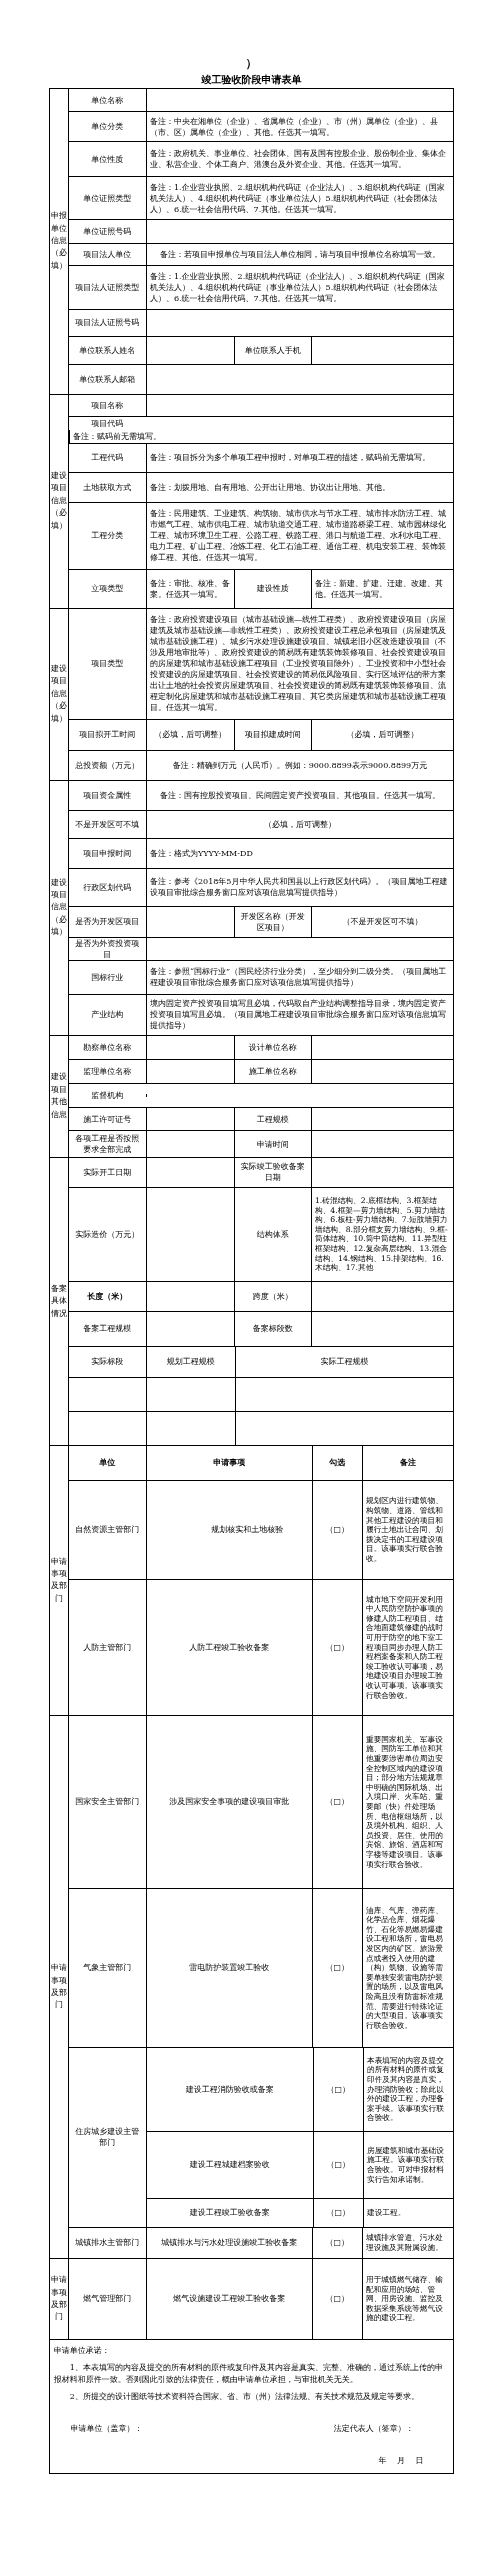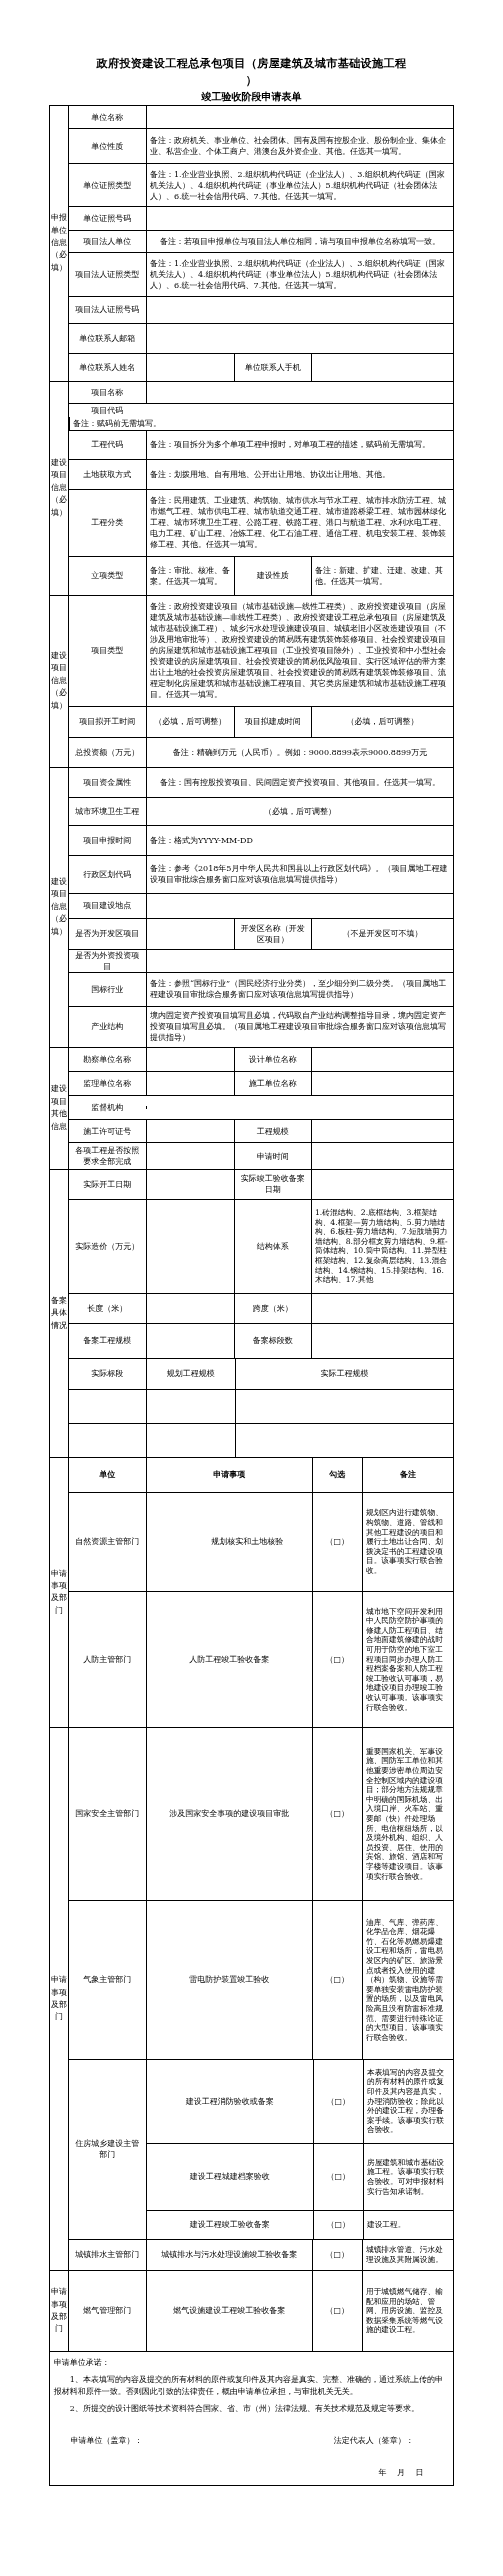--- a/index.html
+++ b/index.html
@@ -33,34 +33,37 @@
   .sign-row{position:relative;height:12.8px;margin-top:20.4px;}
   .sign-unit{position:absolute;left:16.6px;top:0;}
   .sign-legal{position:absolute;left:280px;top:0;}
   .date-line{text-align:right;padding-right:23px;margin-top:19px;letter-spacing:1.3px;}
 </style>
 </head>
 <body>
 
 <div class="page">
   <div class="titlebox">
-    <div class="title-line">政府投资建设工程总承包项目（房屋建筑及城市基础设施工程</div>
     <div class="title-line">）</div>
     <div class="subtitle">竣工验收阶段申请表单</div>
   </div>
 
   <div class="table" id="form-table">
 
     <div class="block">
         <div class="seclabel">申报单位信息（必填）</div>
         <div class="rows">
           <div class="row" style="height: 22.3px;">
             <div class="cell lbl" style="width: 77px; flex-shrink: 0;">单位名称</div>
             <div class="cell val" style="flex: 1 1 0px;"></div>
           </div>
+          <div class="row" style="height: 29px;">
+            <div class="cell lbl" style="width: 77px; flex-shrink: 0;">单位分类</div>
+            <div class="cell rm" style="flex: 1 1 0px;">备注：中央在湘单位（企业）、省属单位（企业）、市（州）属单位（企业）、县（市、区）属单位（企业）、其他。任选其一填写。</div>
+          </div>
           <div class="row" style="height: 34px;">
             <div class="cell lbl" style="width: 77px; flex-shrink: 0;">单位性质</div>
             <div class="cell rm" style="flex: 1 1 0px;">备注：政府机关、事业单位、社会团体、国有及国有控股企业、股份制企业、集体企业、私营企业、个体工商户、港澳台及外资企业、其他。任选其一填写。</div>
           </div>
           <div class="row" style="height: 42px;">
             <div class="cell lbl" style="width: 77px; flex-shrink: 0;">单位证照类型</div>
             <div class="cell rm" style="flex: 1 1 0px;">备注：1.企业营业执照、2.组织机构代码证（企业法人）、3.组织机构代码证（国家机关法人）、4.组织机构代码证（事业单位法人）5.组织机构代码证（社会团体法人）、6.统一社会信用代码、7.其他。任选其一填写。</div>
           </div>
           <div class="row" style="height: 23px;">
             <div class="cell lbl" style="width: 77px; flex-shrink: 0;">单位证照号码</div>
@@ -71,28 +74,28 @@
             <div class="cell rmc" style="flex: 1 1 0px;">备注：若项目申报单位与项目法人单位相同，请与项目申报单位名称填写一致。</div>
           </div>
           <div class="row" style="height: 43px;">
             <div class="cell lbl" style="width: 77px; flex-shrink: 0;">项目法人证照类型</div>
             <div class="cell rm" style="flex: 1 1 0px;">备注：1.企业营业执照、2.组织机构代码证（企业法人）、3.组织机构代码证（国家机关法人）、4.组织机构代码证（事业单位法人）5.组织机构代码证（社会团体法人）、6.统一社会信用代码、7.其他。任选其一填写。</div>
           </div>
           <div class="row" style="height: 26px;">
             <div class="cell lbl" style="width: 77px; flex-shrink: 0;">项目法人证照号码</div>
             <div class="cell val" style="flex: 1 1 0px;"></div>
           </div>
-          <div class="row" style="height: 29px;">
-            <div class="cell lbl" style="width: 77px; flex-shrink: 0;">单位联系人邮箱</div>
-            <div class="cell val" style="flex: 1 1 0px;"></div>
-          </div>
           <div class="row" style="height: 27px;">
             <div class="cell lbl" style="width: 77px; flex-shrink: 0;">单位联系人姓名</div>
             <div class="cell val" style="width: 88px; flex-shrink: 0;"></div>
             <div class="cell lbl" style="width: 77px; flex-shrink: 0;">单位联系人手机</div>
+            <div class="cell val" style="flex: 1 1 0px;"></div>
+          </div>
+          <div class="row" style="height: 29px;">
+            <div class="cell lbl" style="width: 77px; flex-shrink: 0;">单位联系人邮箱</div>
             <div class="cell val" style="flex: 1 1 0px;"></div>
           </div>
         </div>
       </div>
       <div class="block">
         <div class="seclabel">建设项目信息（必填）</div>
         <div class="rows">
           <div class="row" style="height: 21px;">
             <div class="cell lbl" style="width: 77px; flex-shrink: 0;">项目名称</div>
             <div class="cell val" style="flex: 1 1 0px;"></div>
@@ -141,35 +144,31 @@
         </div>
       </div>
       <div class="block">
         <div class="seclabel">建设项目信息（必填）</div>
         <div class="rows">
           <div class="row" style="height: 29px;">
             <div class="cell lbl" style="width: 77px; flex-shrink: 0;">项目资金属性</div>
             <div class="cell rmc" style="flex: 1 1 0px;">备注：国有控股投资项目、民间固定资产投资项目、其他项目。任选其一填写。</div>
           </div>
           <div class="row" style="height: 27px;">
-            <div class="cell lbl" style="width: 77px; flex-shrink: 0;">城市环境卫生工程</div>
+            <div class="cell lbl" style="width: 77px; flex-shrink: 0;">不是开发区可不填</div>
             <div class="cell rmc" style="flex: 1 1 0px;">（必填，后可调整）</div>
           </div>
           <div class="row" style="height: 29px;">
             <div class="cell lbl" style="width: 77px; flex-shrink: 0;">项目申报时间</div>
             <div class="cell rm" style="flex: 1 1 0px;">备注：格式为YYYY-MM-DD</div>
           </div>
           <div class="row" style="height: 37px;">
             <div class="cell lbl" style="width: 77px; flex-shrink: 0;">行政区划代码</div>
             <div class="cell rm" style="flex: 1 1 0px;">备注：参考《2018年5月中华人民共和国县以上行政区划代码》。（项目属地工程建设项目审批综合服务窗口应对该项信息填写提供指导）</div>
           </div>
-          <div class="row" style="height: 24px;">
-            <div class="cell lbl" style="width: 77px; flex-shrink: 0;">项目建设地点</div>
-            <div class="cell val" style="flex: 1 1 0px;"></div>
-          </div>
           <div class="row" style="height: 30px;">
             <div class="cell lbl" style="width: 77px; flex-shrink: 0;">是否为开发区项目</div>
             <div class="cell val" style="width: 88px; flex-shrink: 0;"></div>
             <div class="cell lbl" style="width: 77px; flex-shrink: 0;">开发区名称（开发区项目）</div>
             <div class="cell rmc" style="flex: 1 1 0px;">（不是开发区可不填）</div>
           </div>
           <div class="row" style="height: 22px;">
             <div class="cell lbl" style="width: 77px; flex-shrink: 0;">是否为外资投资项目</div>
             <div class="cell val" style="flex: 1 1 0px;"></div>
           </div>
@@ -225,21 +224,21 @@
             <div class="cell lbl" style="width: 77px; flex-shrink: 0;">实际竣工验收备案日期</div>
             <div class="cell val" style="flex: 1 1 0px;"></div>
           </div>
           <div class="row" style="height: 93px;">
             <div class="cell lbl" style="width: 77px; flex-shrink: 0;">实际造价（万元）</div>
             <div class="cell val" style="width: 88px; flex-shrink: 0;"></div>
             <div class="cell lbl" style="width: 77px; flex-shrink: 0;">结构体系</div>
             <div class="cell note" style="flex: 1 1 0px;">1.砖混结构、2.底框结构、3.框架结构、4.框架—剪力墙结构、5.剪力墙结构、6.板柱-剪力墙结构、7.短肢墙剪力墙结构、8.部分框支剪力墙结构、9.框-筒体结构、10.筒中筒结构、11.异型柱框架结构、12.复杂高层结构、13.混合结构、14.钢结构、15.排架结构、16.木结构、17.其他</div>
           </div>
           <div class="row" style="height: 29px;">
-            <div class="cell lbl" style="width: 77px; flex-shrink: 0;">长度（米）</div>
+            <div class="cell lbl" style="width: 77px; flex-shrink: 0; font-weight: bold;">长度（米）</div>
             <div class="cell val" style="width: 88px; flex-shrink: 0;"></div>
             <div class="cell lbl" style="width: 77px; flex-shrink: 0;">跨度（米）</div>
             <div class="cell val" style="flex: 1 1 0px;"></div>
           </div>
           <div class="row" style="height: 34px;">
             <div class="cell lbl" style="width: 77px; flex-shrink: 0;">备案工程规模</div>
             <div class="cell val" style="width: 88px; flex-shrink: 0;"></div>
             <div class="cell lbl" style="width: 77px; flex-shrink: 0;">备案标段数</div>
             <div class="cell val" style="flex: 1 1 0px;"></div>
           </div>

